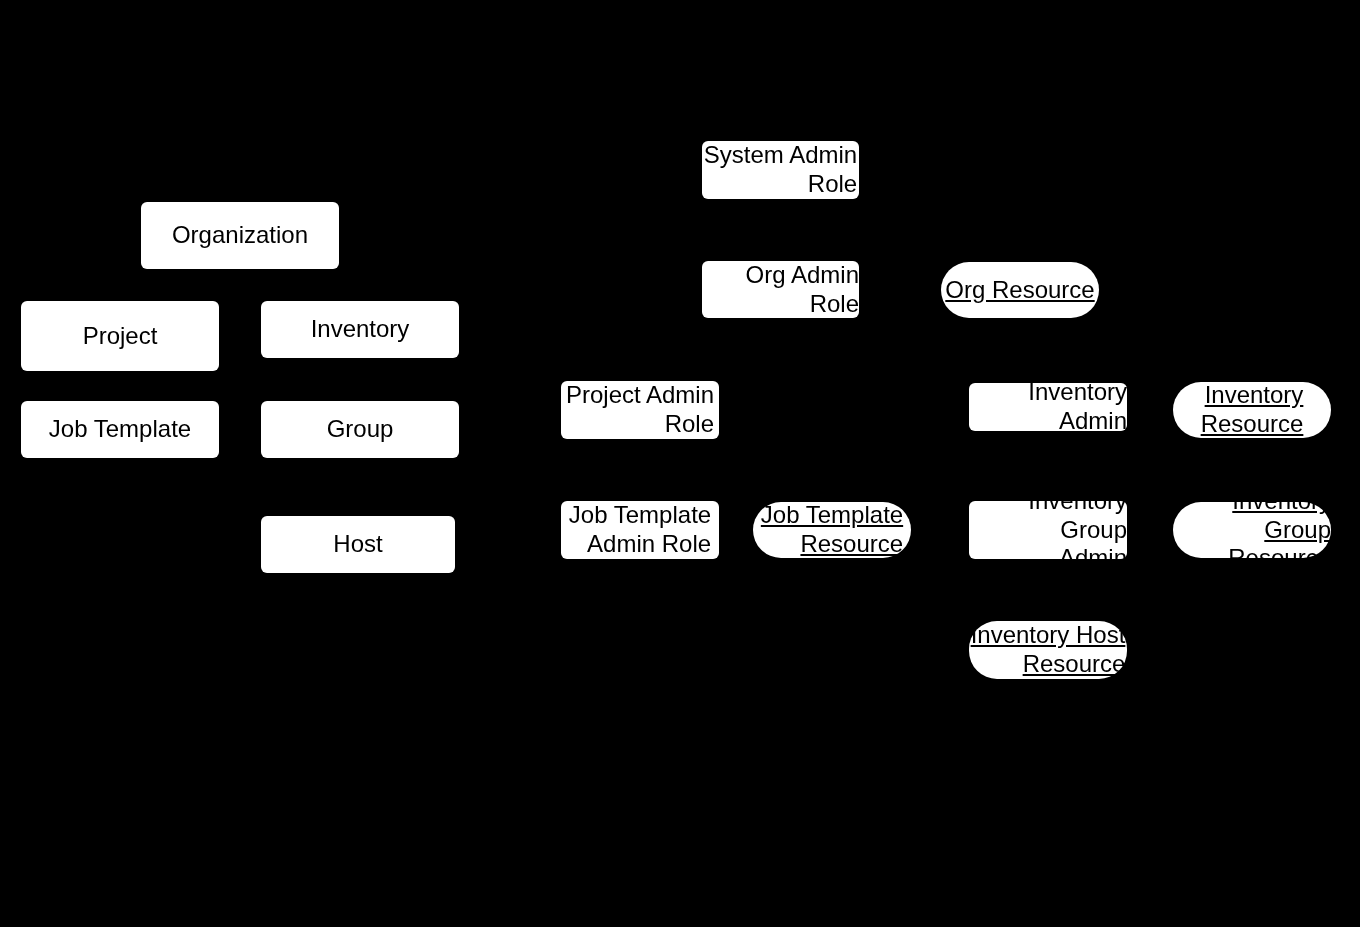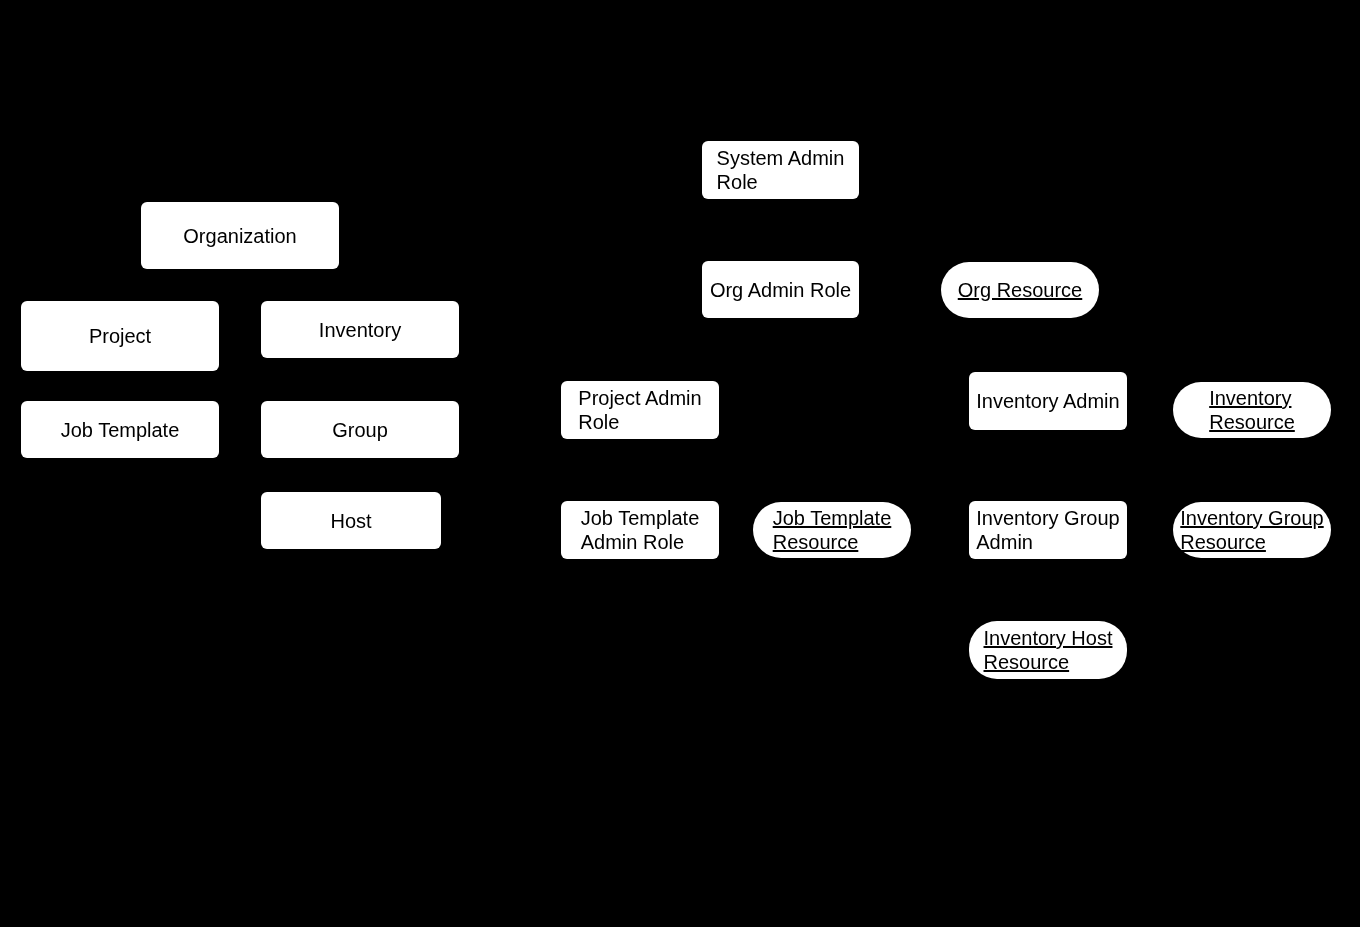--- a/index.html
+++ b/index.html
@@ -19,22 +19,22 @@
     width: 1360px; height: 927px;
     background: var(--bg);
   }
   .node {
     position: absolute;
     background: var(--node-fill);
     color: var(--node-text);
     display: flex;
     align-items: center;
     justify-content: center;
-    text-align: left;
-    font-size: 20px;
+    text-align: right;
+    font-size: 24px;
     line-height: 1.2;
   }
   .node.rect { border-radius: 6px; }
   .node.stadium { border-radius: 28px; text-decoration: underline; }
   .node .label { white-space: pre-line; }
 </style>
 </head>
 <body>
 
 <div class="canvas">
@@ -52,21 +52,21 @@
   </div>
 
   <div class="node rect" style="left:21px; top:401px; width:198px; height:57px">
     <span class="label">Job Template</span>
   </div>
 
   <div class="node rect" style="left:261px; top:401px; width:198px; height:57px">
     <span class="label">Group</span>
   </div>
 
-  <div class="node rect" style="left:261px; top:492px; width:180px; height:57px">
+  <div class="node rect" style="left:261px; top:516px; width:194px; height:57px">
     <span class="label">Host</span>
   </div>
 
   <div class="node rect" style="left:702px; top:141px; width:157px; height:58px">
     <span class="label">System Admin
 Role</span>
   </div>
 
   <div class="node rect" style="left:702px; top:261px; width:157px; height:57px">
     <span class="label">Org Admin Role</span>
@@ -75,21 +75,21 @@
   <div class="node stadium" style="left:941px; top:262px; width:158px; height:56px">
     <span class="label">Org Resource</span>
   </div>
 
   <div class="node rect" style="left:561px; top:381px; width:158px; height:58px">
     <span class="label">Project Admin
 Role</span>
   </div>
 
 
-  <div class="node rect" style="left:969px; top:372px; width:158px; height:58px">
+  <div class="node rect" style="left:969px; top:383px; width:158px; height:48px">
     <span class="label">Inventory Admin</span>
   </div>
 
   <div class="node stadium" style="left:1173px; top:382px; width:158px; height:56px">
     <span class="label">Inventory
 Resource</span>
   </div>
 
   <div class="node rect" style="left:561px; top:501px; width:158px; height:58px">
     <span class="label">Job Template

